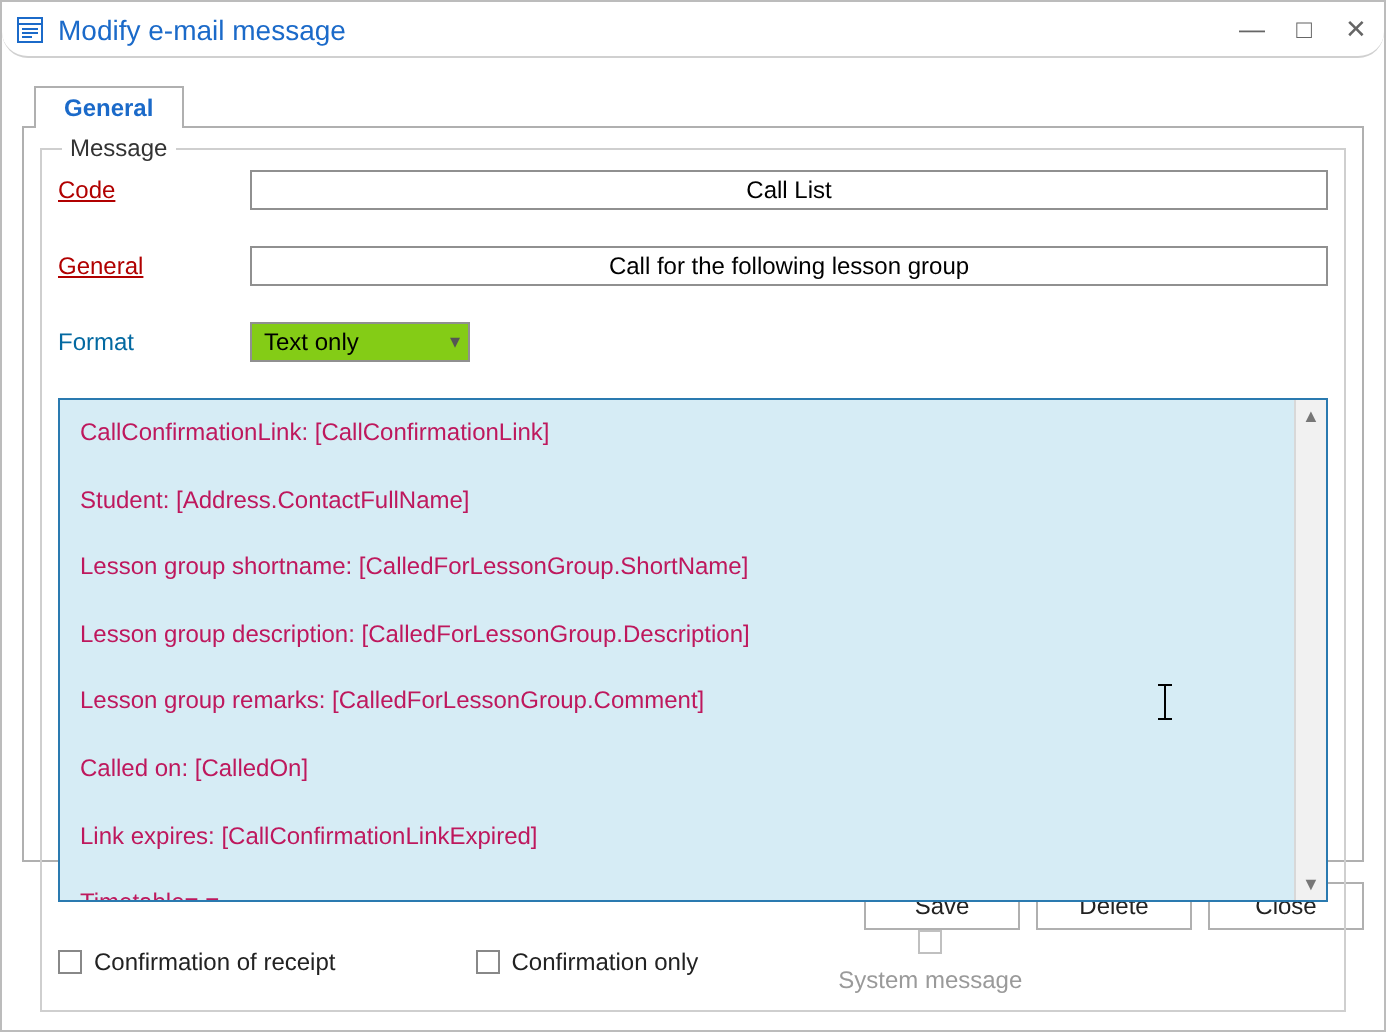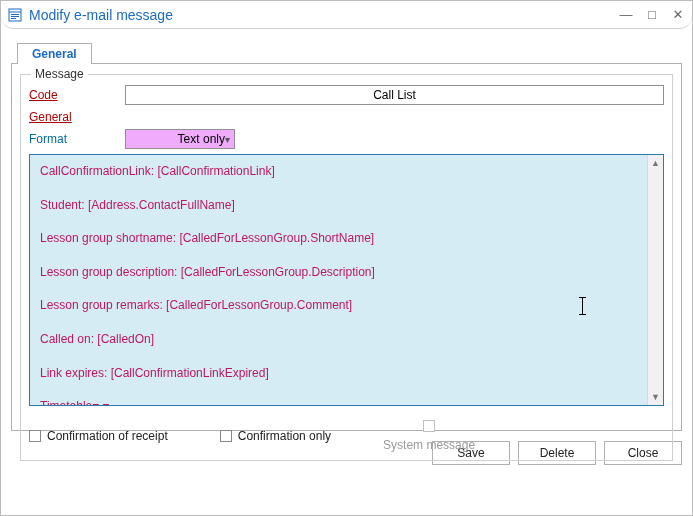--- a/index.html
+++ b/index.html
@@ -80,21 +80,21 @@
   position: absolute;
   top: -8px;
   left: 10px;
   background: #fff;
   padding: 0 4px;
   color: #333;
 }
 .row {
   display: flex;
   align-items: center;
-  margin-bottom: 5px;
+  margin-bottom: 18px;
 }
 .label {
   width: 96px;
   color: #0369a1;
 }
 .label.required {
   color: #b10000;
   text-decoration: underline;
 }
 .text-input {
@@ -104,24 +104,24 @@
   padding: 1px 4px;
   font-family: inherit;
   font-size: 12px;
   background: #fff;
   text-align: center;
 }
 .select {
   width: 110px;
   height: 20px;
   border: 1px solid #909090;
-  background: #f0abfc;
+  background: #84cc16;
   display: inline-flex;
   align-items: center;
-  justify-content: flex-end;
+  justify-content: space-between;
   padding: 0 4px 0 6px;
   cursor: pointer;
 }
 .select .chev {
   font-size: 10px;
   color: #555;
 }
 .body-area {
   border: 1px solid #2a7ab0;
   background: #d6ecf5;
@@ -151,21 +151,21 @@
   align-items: center;
   justify-content: center;
   color: #777;
   font-size: 9px;
   cursor: pointer;
 }
 .vscroll .arrow.top { position: absolute; top: 0; left: 0; right: 0; }
 .vscroll .arrow.bottom { position: absolute; bottom: 0; left: 0; right: 0; }
 .check-row {
   display: flex;
-  gap: 52px;
+  gap: 70px;
   margin-top: 14px;
   align-items: center;
 }
 .checkbox {
   display: inline-flex;
   align-items: center;
   gap: 6px;
   color: #222;
 }
 .checkbox.disabled { color: #9a9a9a; flex-direction: column; }
@@ -241,20 +241,21 @@
     <div class="fieldset">
       <span class="fieldset-legend">Message</span>
 
       <div class="row">
         <span class="label required">Code</span>
         <input class="text-input" type="text" value="Call List" style="">
       </div>
 
       <div class="row">
         <span class="label required">General</span>
+        <input class="text-input" type="text" value="Call for the following lesson group" style="">
       </div>
 
       <div class="row">
         <span class="label">Format</span>
         <div class="select">
           <span>Text only</span>
           <span class="chev">▾</span>
         </div>
       </div>
 

